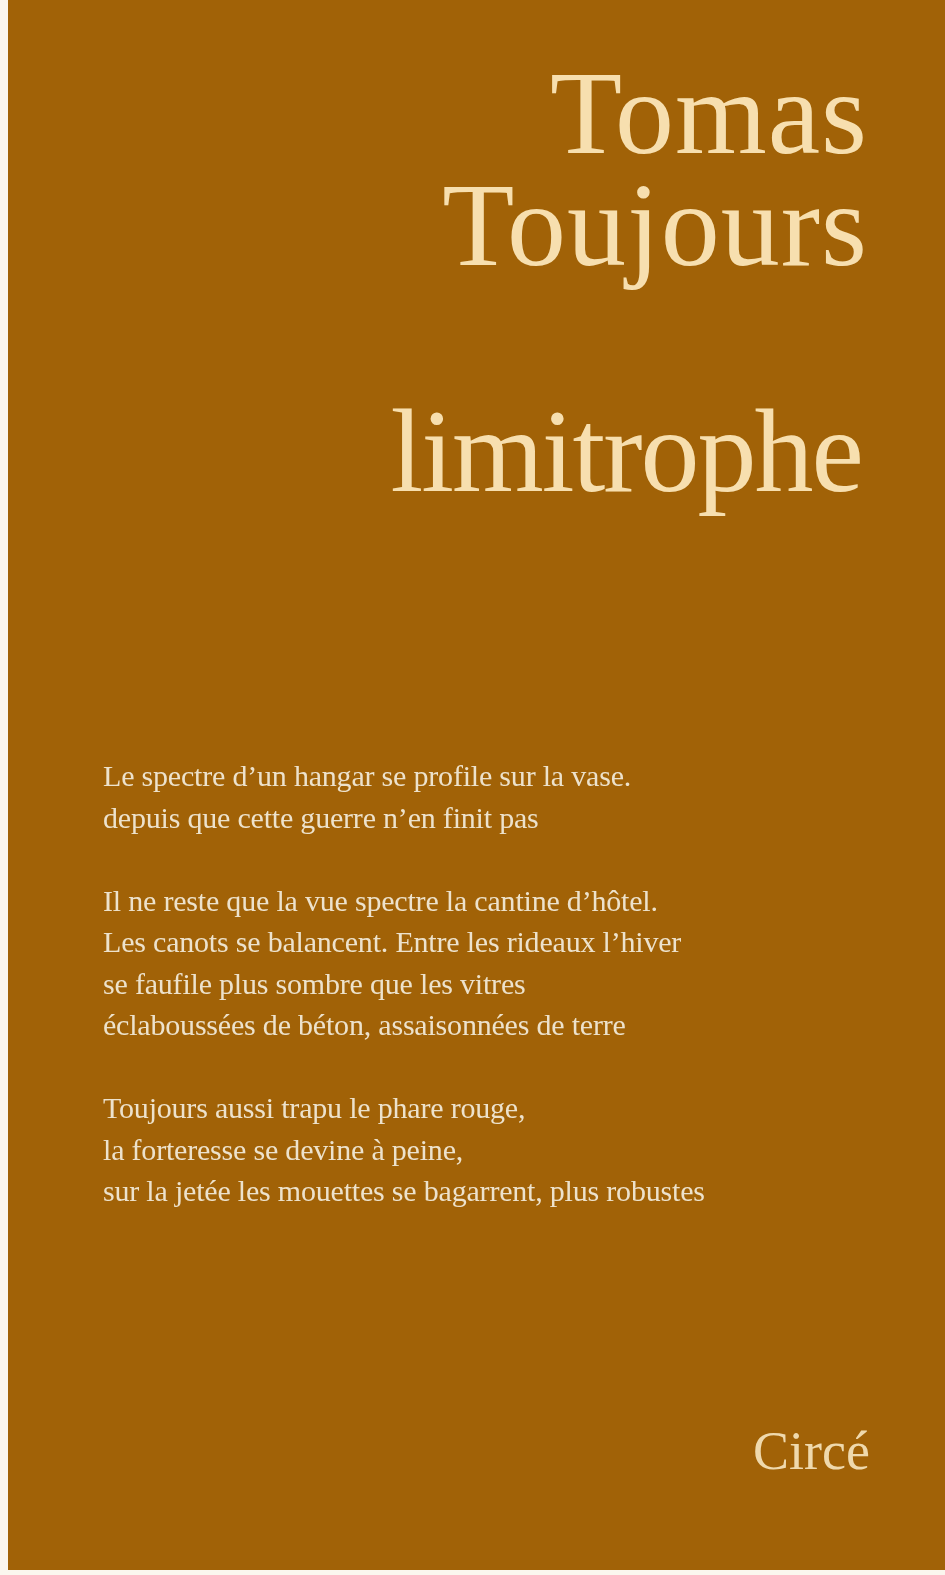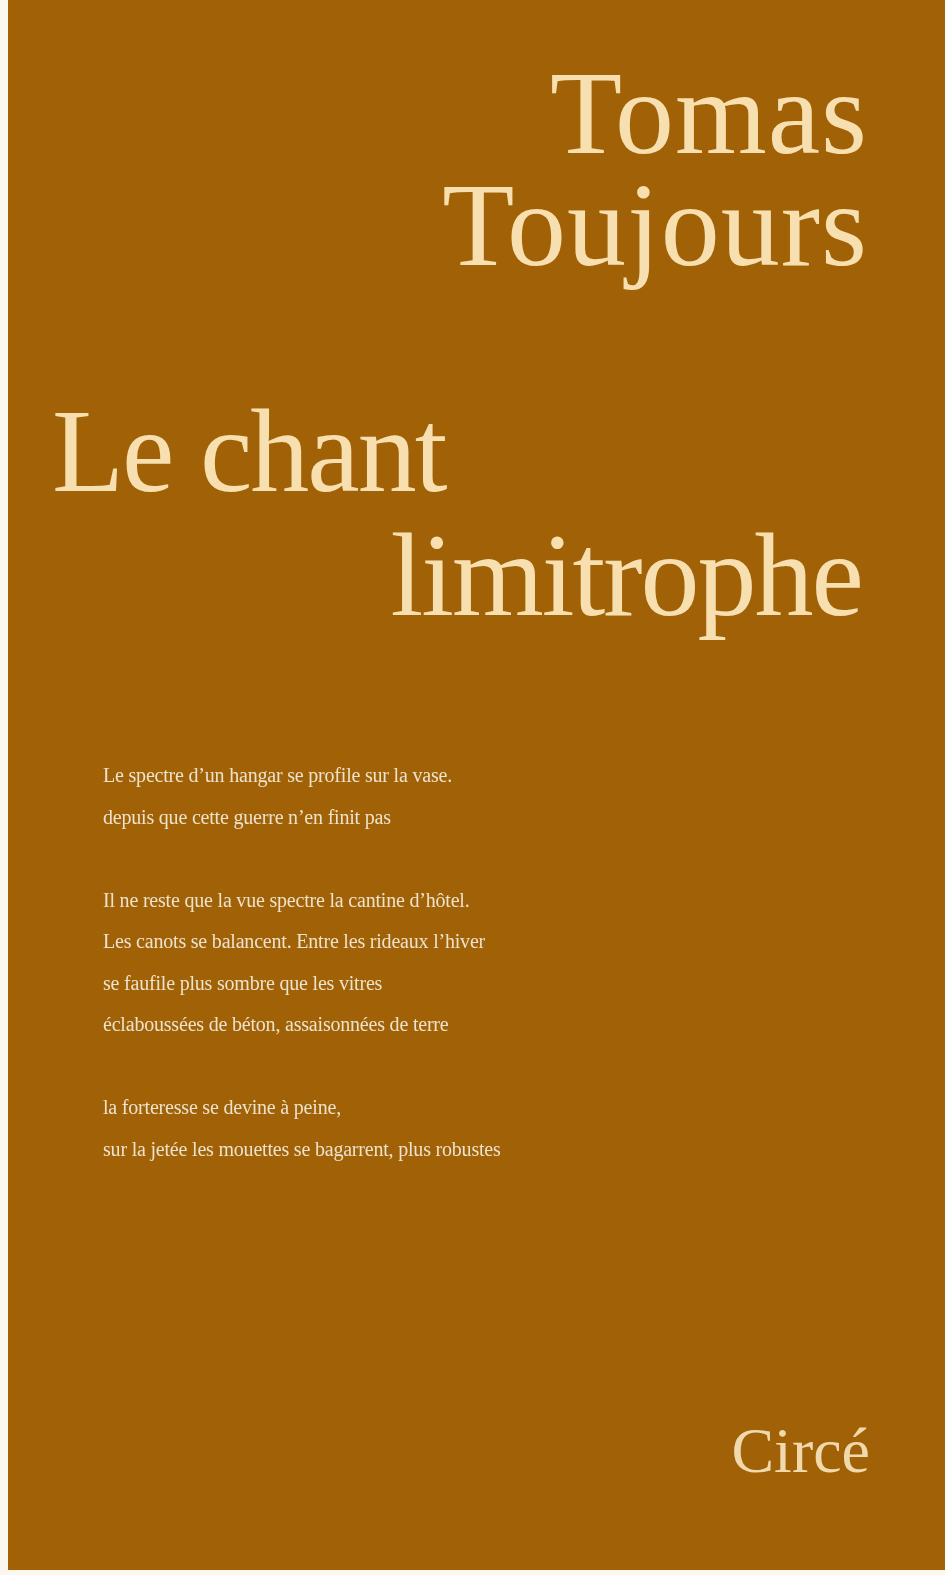--- a/index.html
+++ b/index.html
@@ -52,67 +52,67 @@
       display: block;
       text-align: right;
       padding-right: 10px;
     }
     .poem {
       position: absolute;
       left: 95px;
       top: 755px;
       width: 800px;
       color: #ede2cc;
-      font-size: 20px;
+      font-size: 30px;
       line-height: 41.5px;
       letter-spacing: -0.2px;
     }
     .stanza {
       margin-bottom: 41.5px;
     }
     .stanza .verse {
       display: block;
       white-space: nowrap;
     }
     .publisher {
       position: absolute;
       right: 83px;
       top: 1418px;
       color: #efd9ad;
-      font-size: 64px;
+      font-size: 54px;
       line-height: 66px;
     }
   </style>
 </head>
 <body>
 
 <div class="cover">
 
   <div class="author">
     <span class="line">Tomas</span>
     <span class="line">Toujours</span>
   </div>
 
   <div class="title">
-    <span class="line1">Le chant</span>
     <span class="line2">limitrophe</span>
   </div>
 
   <div class="poem">
     <div class="stanza">
       <span class="verse">Le spectre d’un hangar se profile sur la vase.</span>
       <span class="verse">depuis que cette guerre n’en finit pas</span>
     </div>
     <div class="stanza">
       <span class="verse">Il ne reste que la vue spectre la cantine d’hôtel.</span>
       <span class="verse">Les canots se balancent. Entre les rideaux l’hiver</span>
       <span class="verse">se faufile plus sombre que les vitres</span>
       <span class="verse">éclaboussées de béton, assaisonnées de terre</span>
     </div>
     <div class="stanza">
+      <span class="verse">Toujours aussi trapu le phare rouge,</span>
       <span class="verse">la forteresse se devine à peine,</span>
       <span class="verse">sur la jetée les mouettes se bagarrent, plus robustes</span>
     </div>
   </div>
 
   <div class="publisher">Circé</div>
 
 </div>
 
 </body></html>

